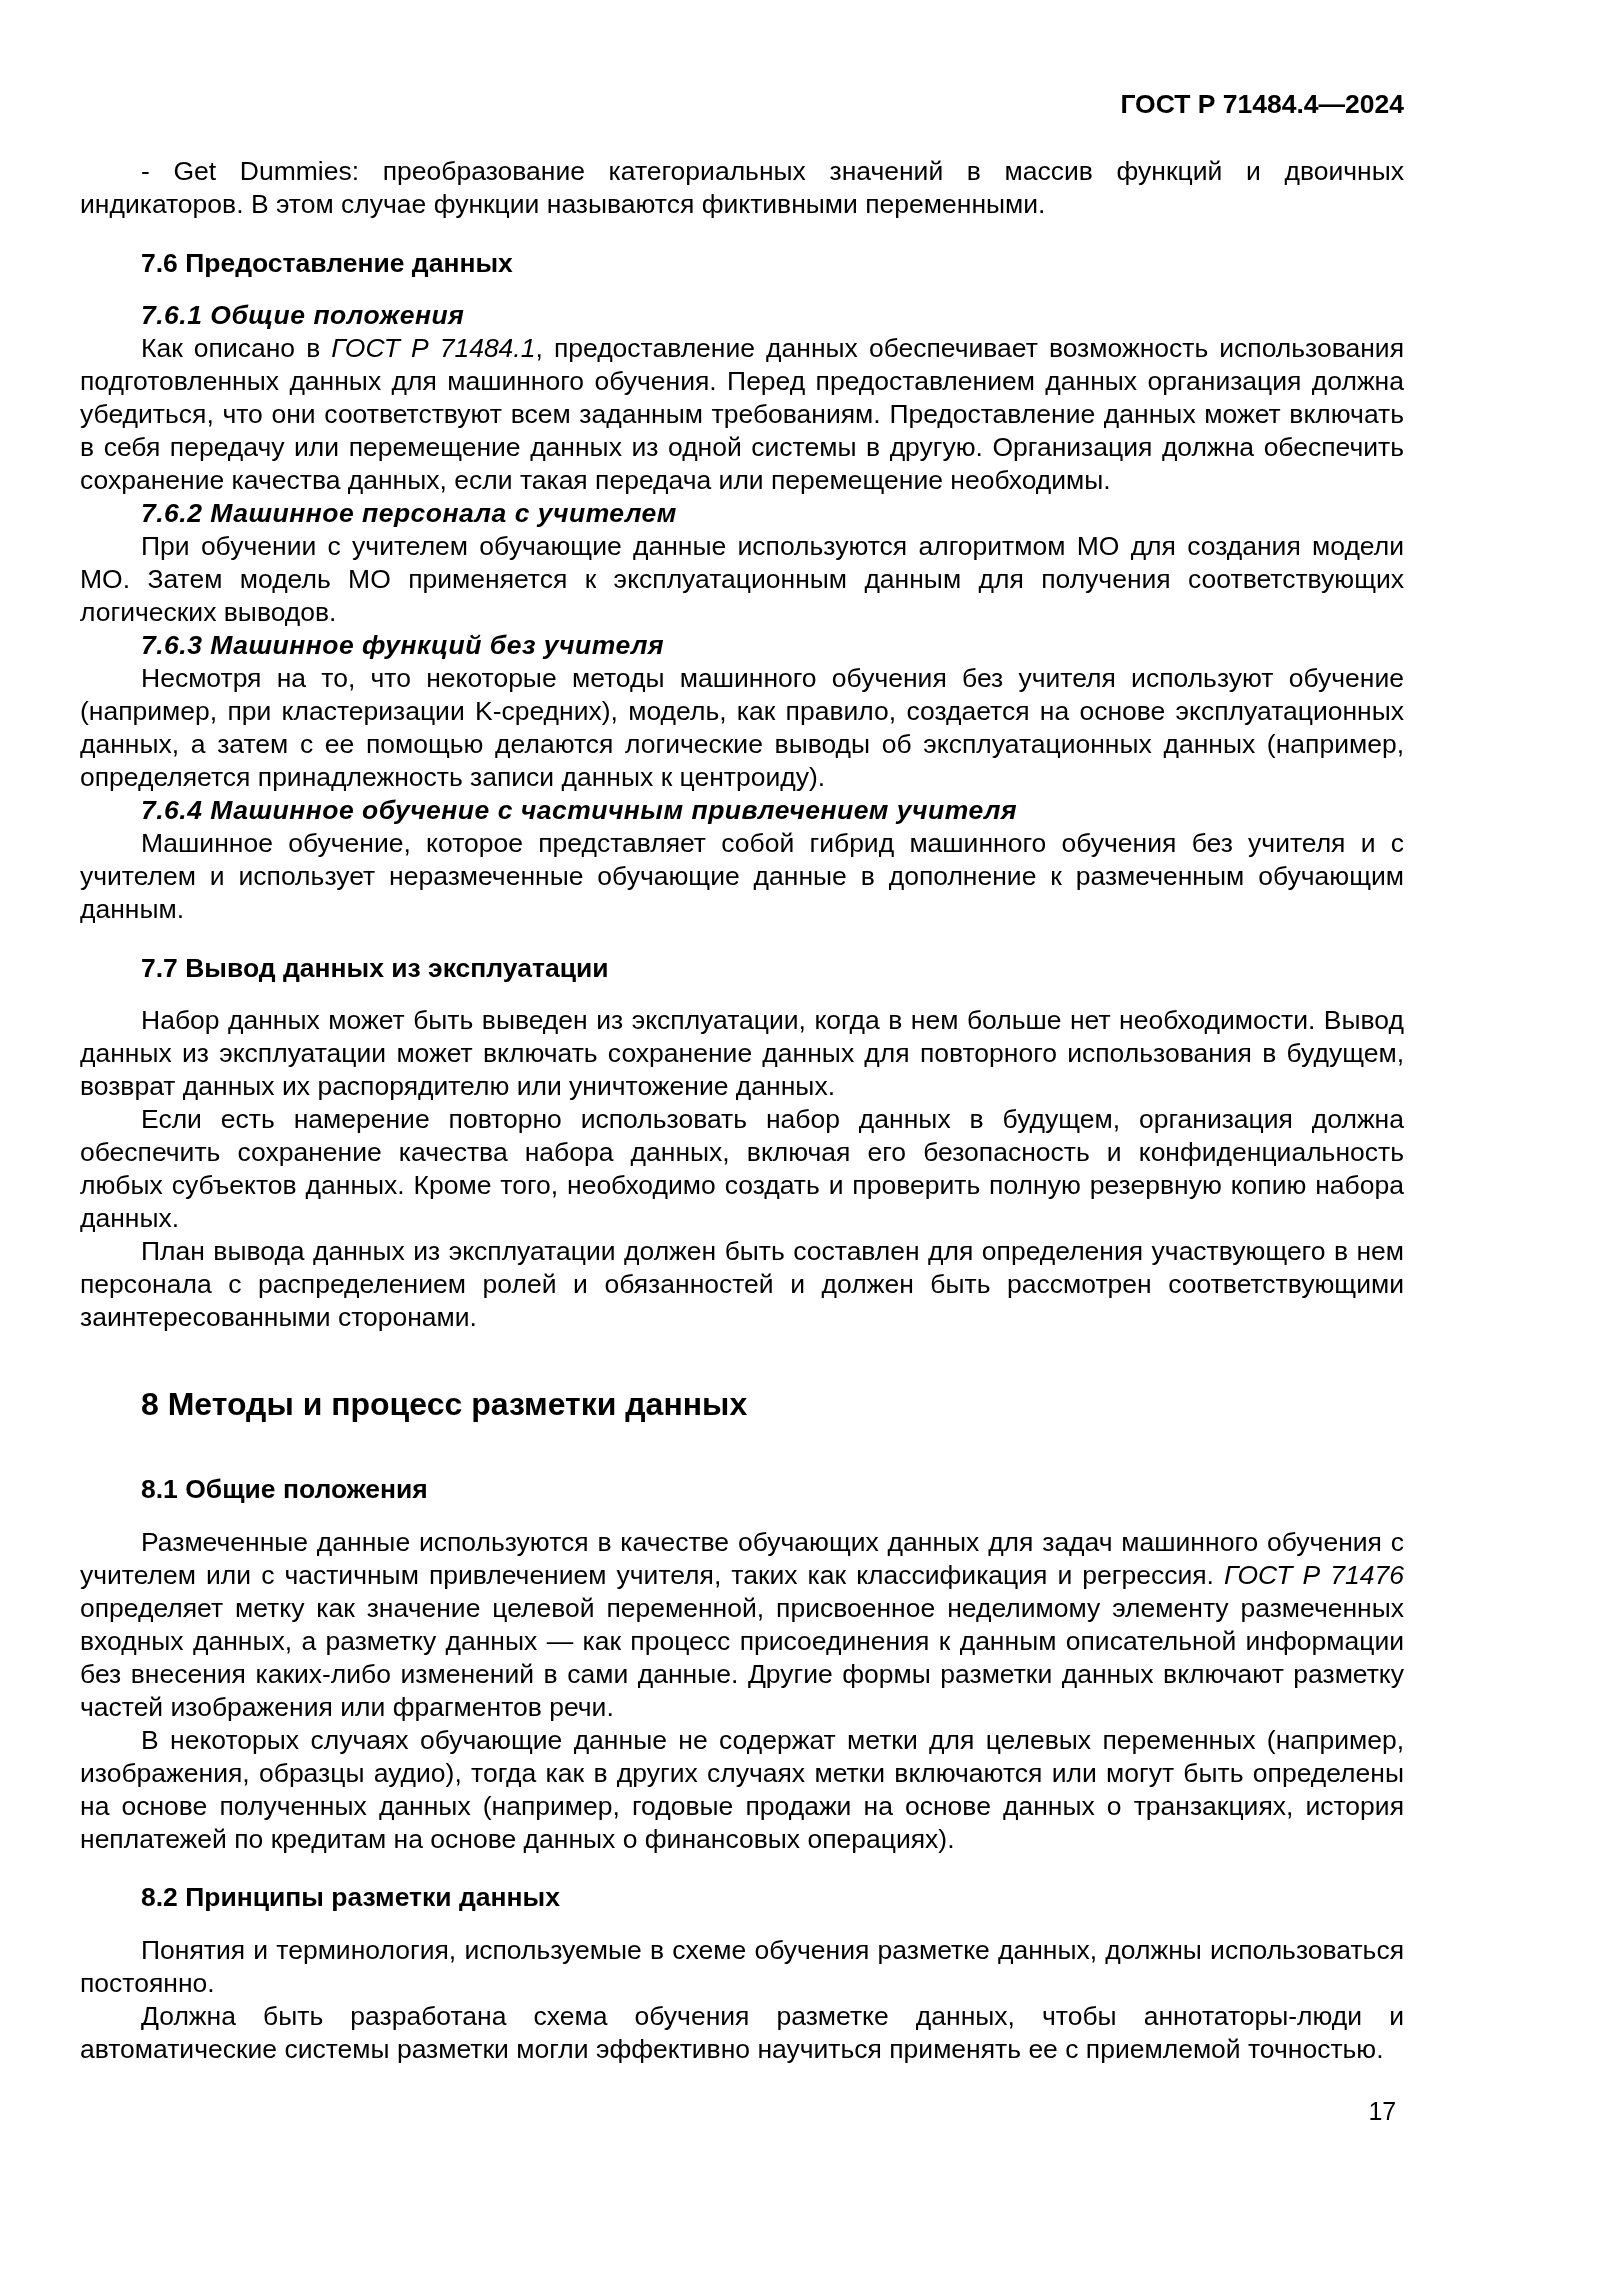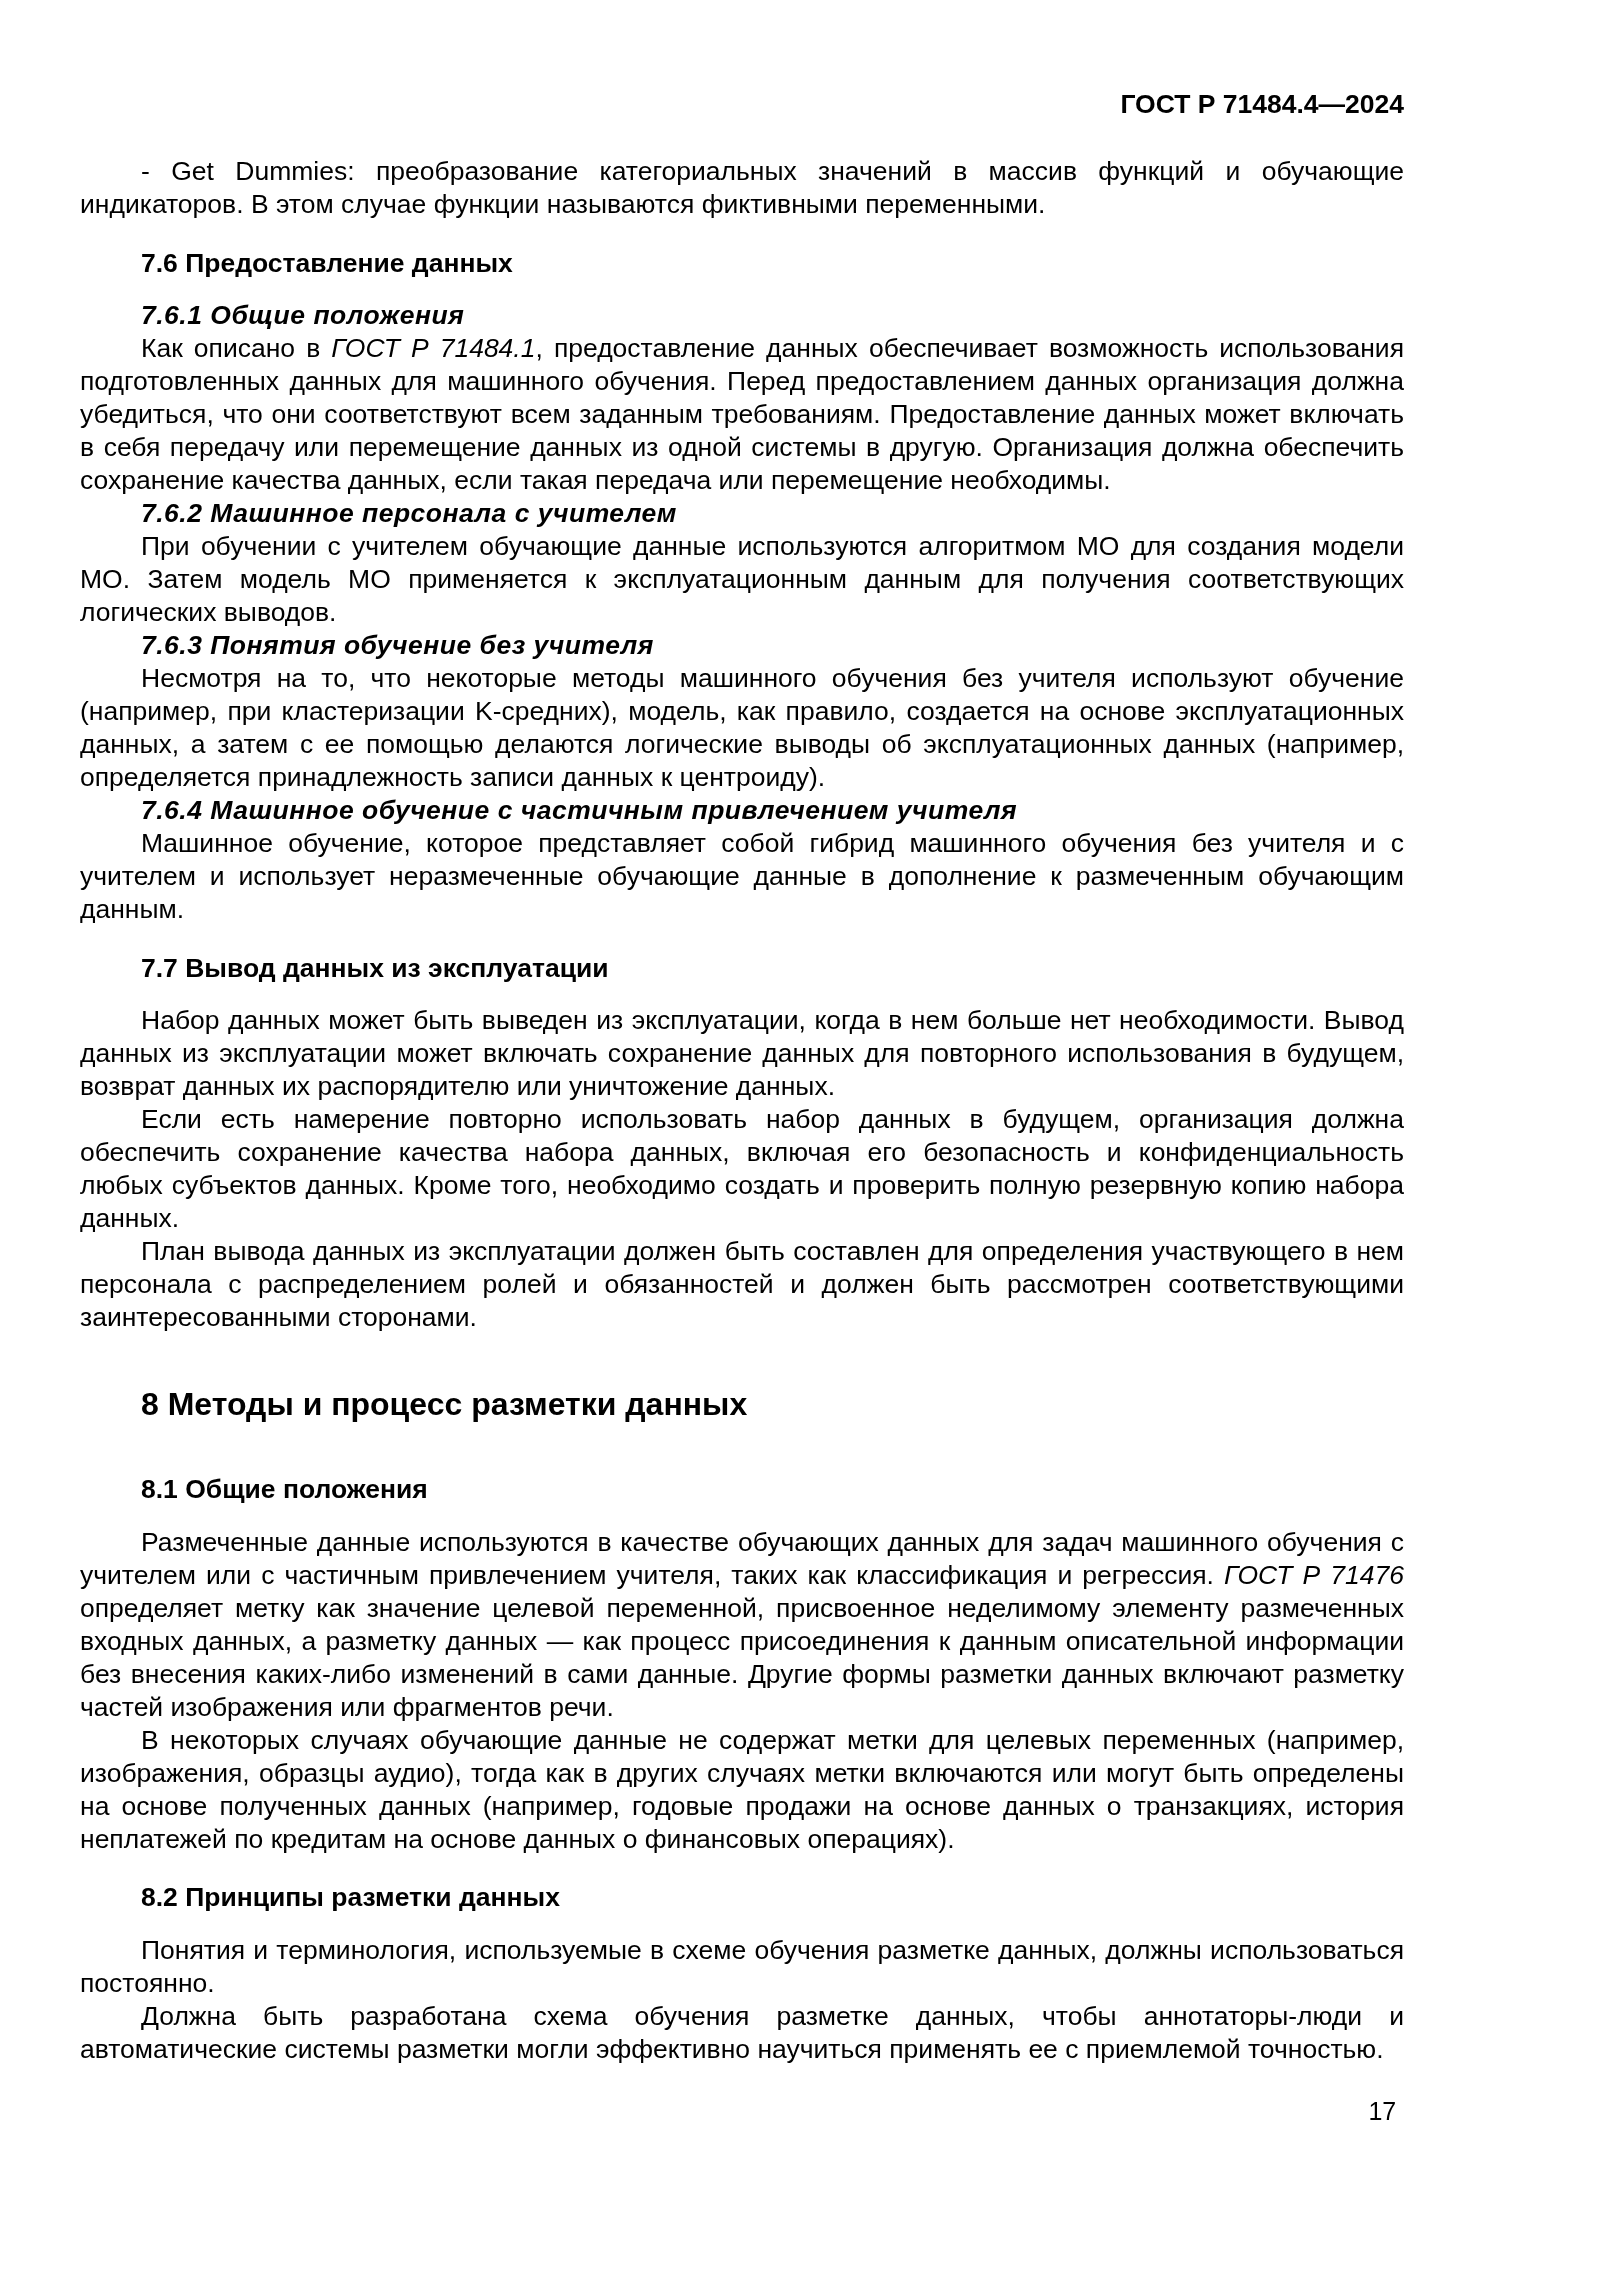--- a/index.html
+++ b/index.html
@@ -66,27 +66,27 @@
     padding-right: 7.8px;
   }
 </style>
 </head>
 <body>
 
 <div class="page">
   <div class="doc-header">ГОСТ Р 71484.4—2024</div>
 
   <div class="content">
-      <div class="blk para"><span>- Get Dummies: преобразование категориальных значений в массив функций и обучающие индикаторов. В этом случае функции называются фиктивными переменными.</span></div>
+      <div class="blk para"><span>- Get Dummies: преобразование категориальных значений в массив функций и двоичных индикаторов. В этом случае функции называются фиктивными переменными.</span></div>
       <div class="blk h2x"><span>7.6 Предоставление данных</span></div>
       <div class="blk h3x"><span>7.6.1 Общие положения</span></div>
       <div class="blk para"><span>Как описано в </span><span class="it">ГОСТ Р 71484.1</span><span>, предоставление данных обеспечивает возможность использования подготовленных данных для машинного обучения. Перед предоставлением данных организация должна убедиться, что они соответствуют всем заданным требованиям. Предоставление данных может включать в себя передачу или перемещение данных из одной системы в другую. Организация должна обеспечить сохранение качества данных, если такая передача или перемещение необходимы.</span></div>
       <div class="blk h3x"><span>7.6.2 Машинное персонала с учителем</span></div>
       <div class="blk para"><span>При обучении с учителем обучающие данные используются алгоритмом МО для создания модели МО. Затем модель МО применяется к эксплуатационным данным для получения соответствующих логических выводов.</span></div>
-      <div class="blk h3x"><span>7.6.3 Понятия обучение без учителя</span></div>
+      <div class="blk h3x"><span>7.6.3 Машинное функций без учителя</span></div>
       <div class="blk para"><span>Несмотря на то, что некоторые методы машинного обучения без учителя используют обучение (например, при кластеризации K-средних), модель, как правило, создается на основе эксплуатационных данных, а затем с ее помощью делаются логические выводы об эксплуатационных данных (например, определяется принадлежность записи данных к центроиду).</span></div>
       <div class="blk h3x"><span>7.6.4 Машинное обучение с частичным привлечением учителя</span></div>
       <div class="blk para"><span>Машинное обучение, которое представляет собой гибрид машинного обучения без учителя и с учителем и использует неразмеченные обучающие данные в дополнение к размеченным обучающим данным.</span></div>
       <div class="blk h2x"><span>7.7 Вывод данных из эксплуатации</span></div>
       <div class="blk para"><span>Набор данных может быть выведен из эксплуатации, когда в нем больше нет необходимости. Вывод данных из эксплуатации может включать сохранение данных для повторного использования в будущем, возврат данных их распорядителю или уничтожение данных.</span></div>
       <div class="blk para"><span>Если есть намерение повторно использовать набор данных в будущем, организация должна обеспечить сохранение качества набора данных, включая его безопасность и конфиденциальность любых субъектов данных. Кроме того, необходимо создать и проверить полную резервную копию набора данных.</span></div>
       <div class="blk para"><span>План вывода данных из эксплуатации должен быть составлен для определения участвующего в нем персонала с распределением ролей и обязанностей и должен быть рассмотрен соответствующими заинтересованными сторонами.</span></div>
       <div class="blk h1x"><span>8 Методы и процесс разметки данных</span></div>
       <div class="blk h2x"><span>8.1 Общие положения</span></div>
       <div class="blk para"><span>Размеченные данные используются в качестве обучающих данных для задач машинного обучения с учителем или с частичным привлечением учителя, таких как классификация и регрессия. </span><span class="it">ГОСТ Р 71476</span><span> определяет метку как значение целевой переменной, присвоенное неделимому элементу размеченных входных данных, а разметку данных — как процесс присоединения к данным описательной информации без внесения каких-либо изменений в сами данные. Другие формы разметки данных включают разметку частей изображения или фрагментов речи.</span></div>

